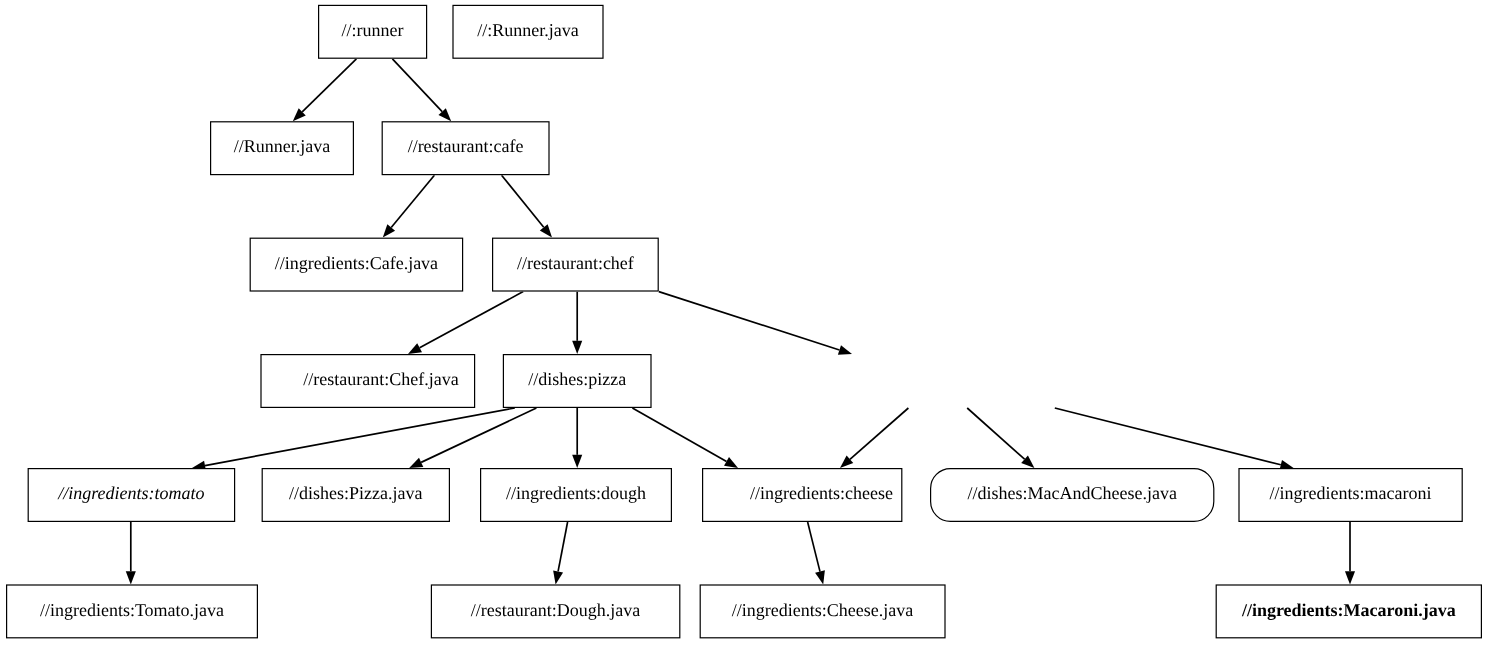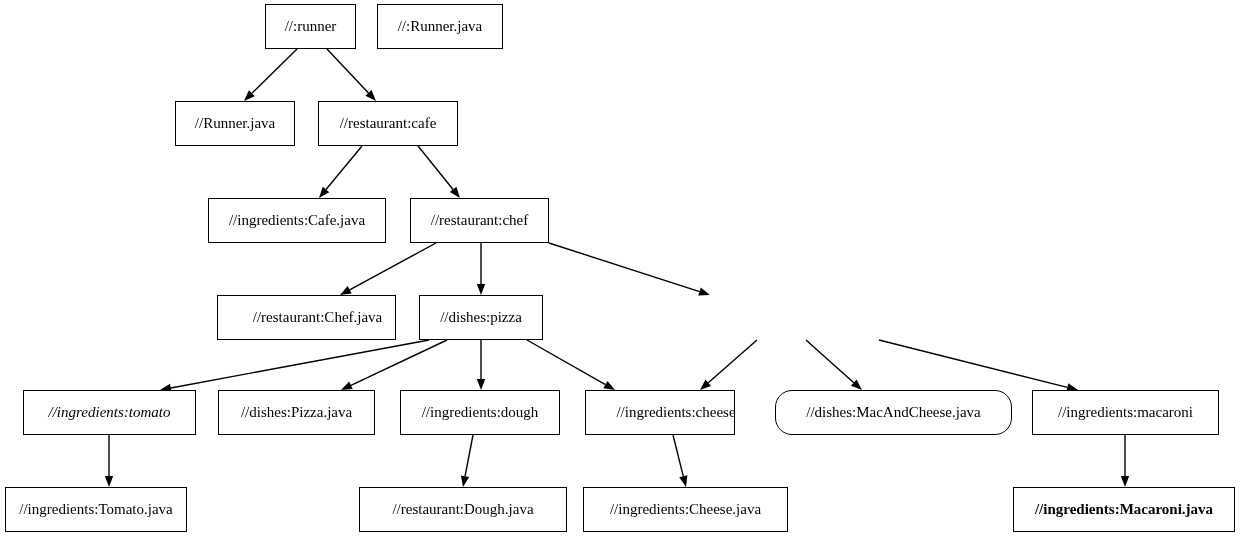--- a/index.html
+++ b/index.html
@@ -109,30 +109,30 @@
     </div>
     <div class="node" style="left: 23px; top: 390px; width: 173px; height: 45px; border-color: rgb(0, 0, 0); font-style: italic;">
       <span class="node-label">//ingredients:tomato</span>
     </div>
     <div class="node" style="left: 218px; top: 390px; width: 157px; height: 45px; border-color: rgb(0, 0, 0);">
       <span class="node-label">//dishes:Pizza.java</span>
     </div>
     <div class="node" style="left: 400px; top: 390px; width: 160px; height: 45px; border-color: rgb(0, 0, 0);">
       <span class="node-label">//ingredients:dough</span>
     </div>
-    <div class="node" style="left: 585px; top: 390px; width: 150px; height: 45px; border-color: rgb(0, 0, 0); padding-left: 32px;">
+    <div class="node" style="left: 585px; top: 390px; width: 167px; height: 45px; border-color: rgb(0, 0, 0); padding-left: 32px;">
       <span class="node-label">//ingredients:cheese</span>
     </div>
     <div class="node" style="left: 775px; top: 390px; width: 237px; height: 45px; border-color: rgb(0, 0, 0); border-radius: 17px;">
       <span class="node-label">//dishes:MacAndCheese.java</span>
     </div>
     <div class="node" style="left: 1032px; top: 390px; width: 187px; height: 45px; border-color: rgb(0, 0, 0);">
       <span class="node-label">//ingredients:macaroni</span>
     </div>
-    <div class="node" style="left: 5px; top: 487px; width: 182px; height: 45px; border-color: rgb(0, 0, 0);">
+    <div class="node" style="left: 5px; top: 487px; width: 210px; height: 45px; border-color: rgb(0, 0, 0);">
       <span class="node-label">//ingredients:Tomato.java</span>
     </div>
     <div class="node" style="left: 359px; top: 487px; width: 208px; height: 45px; border-color: rgb(0, 0, 0);">
       <span class="node-label">//restaurant:Dough.java</span>
     </div>
     <div class="node" style="left: 583px; top: 487px; width: 205px; height: 45px; border-color: rgb(0, 0, 0);">
       <span class="node-label">//ingredients:Cheese.java</span>
     </div>
     <div class="node" style="left: 1013px; top: 487px; width: 222px; height: 45px; border-color: rgb(0, 0, 0); font-weight: bold;">
       <span class="node-label">//ingredients:Macaroni.java</span>

